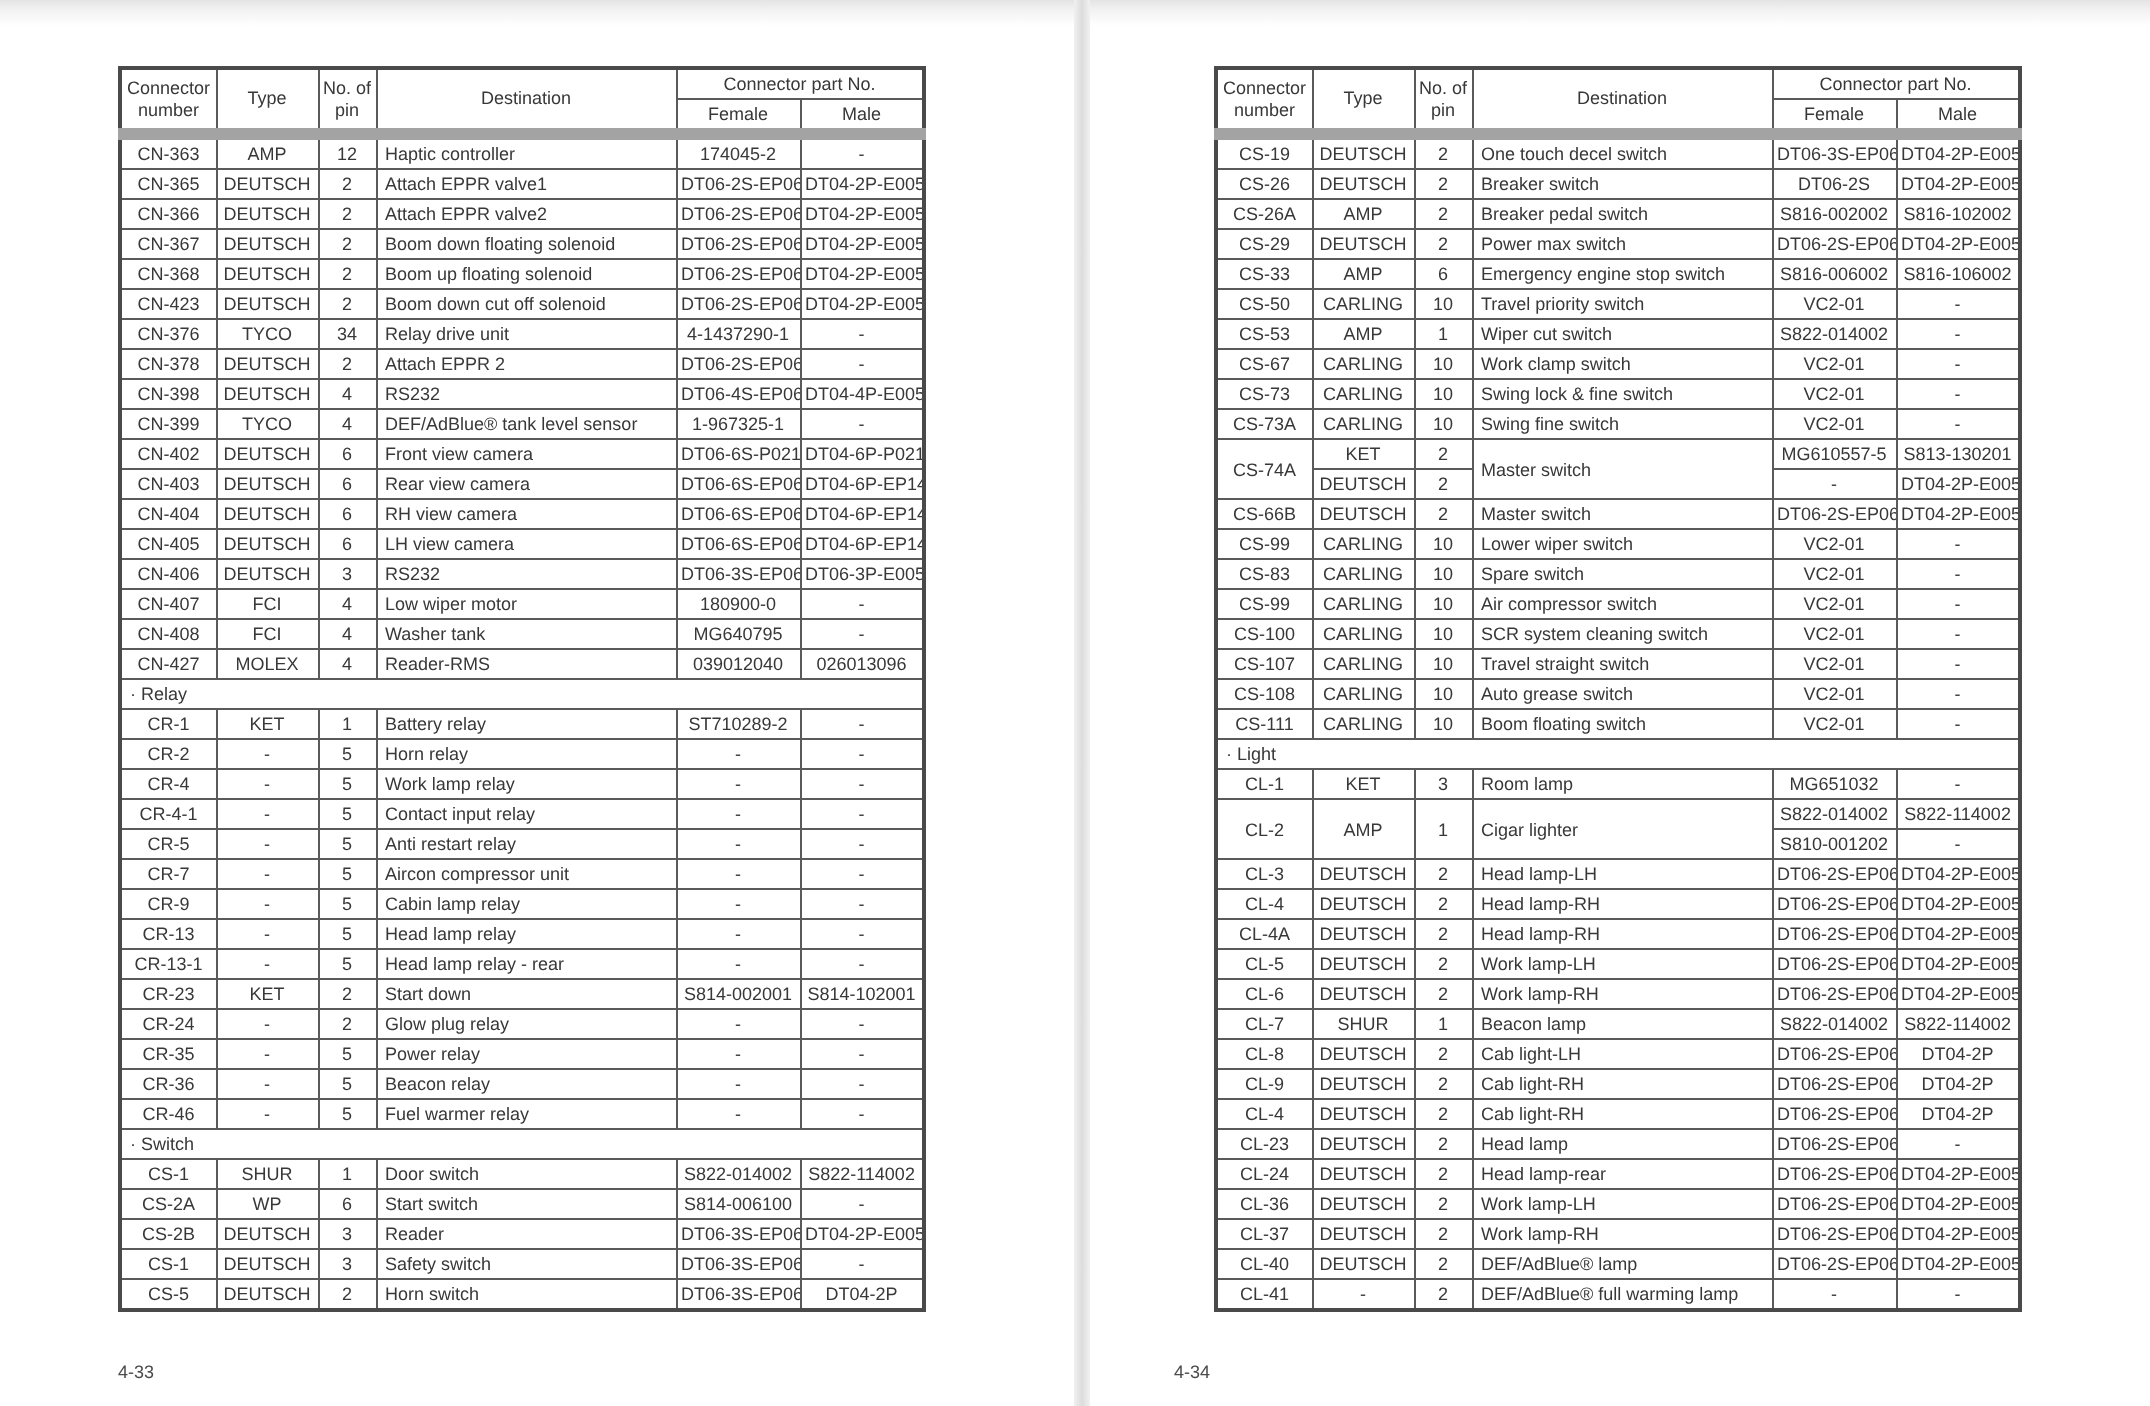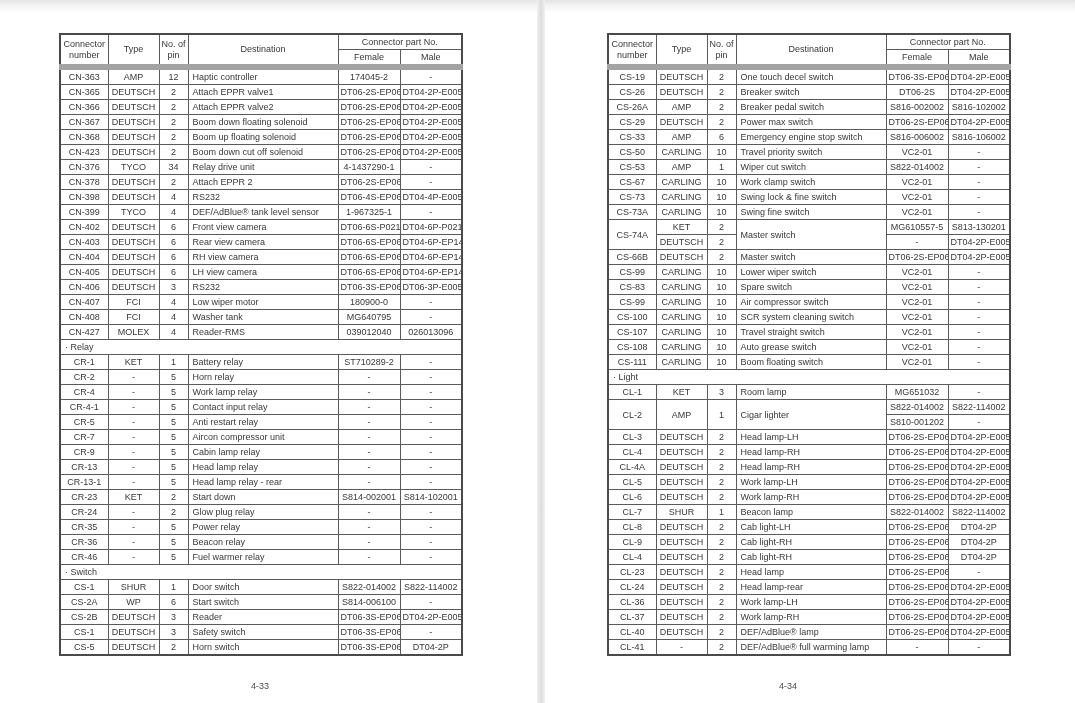--- a/index.html
+++ b/index.html
@@ -32,21 +32,21 @@
     text-align:center; vertical-align:middle;
     white-space:nowrap; overflow:hidden;
     font-weight:normal; color:#383838;
   }
   .tbl thead th { line-height:11px; }
   .tbl tbody tr:first-child td { border-top:6px solid #a3a3a3; }
   .tbl td.dest, .tbl td.section { text-align:left; padding:0 4px; }
   .tbl td { line-height:14px; }
 
   .pagenum {
-    position:absolute; top:681px; width:402px; text-align:center;
+    position:absolute; top:681px; width:402px; 
     font-size:9px; color:#4a4a4a;
   }
   .pagenum-left { left:59px; }
   .pagenum-right { left:587px; }
 </style>
 </head>
 <body>
 
 <div class="top-shade"></div>
 <div class="page-divider"></div>

